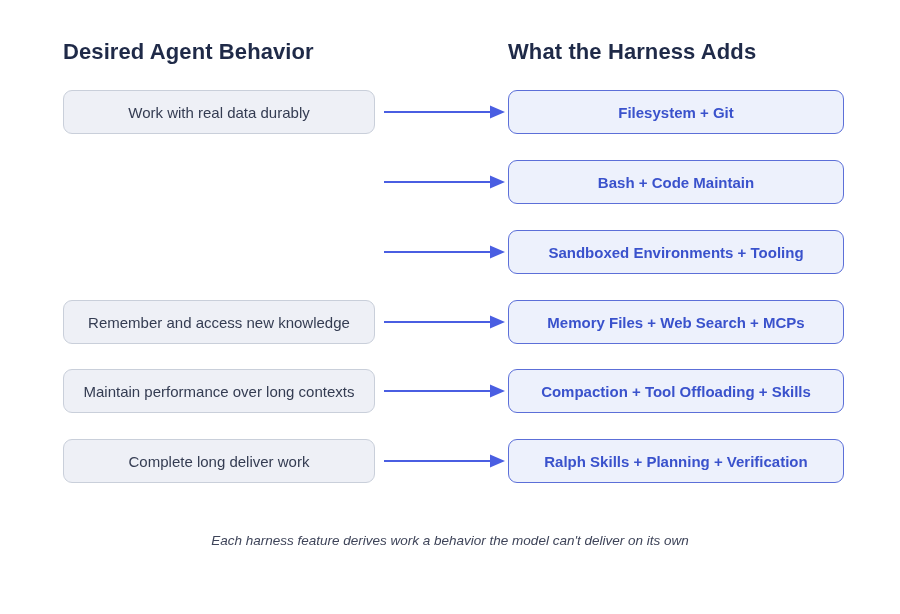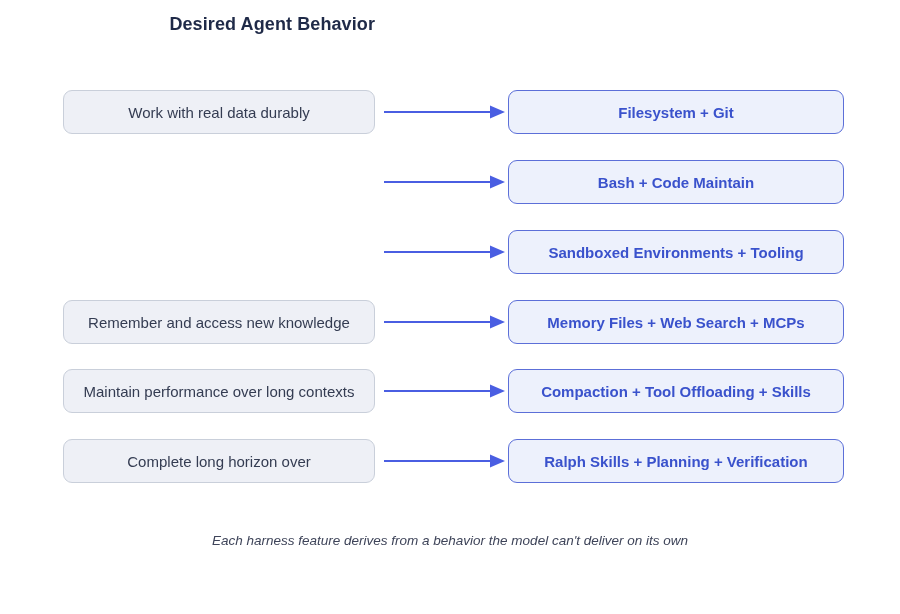--- a/index.html
+++ b/index.html
@@ -19,25 +19,25 @@
   body { font-family: "Liberation Sans", "DejaVu Sans", sans-serif; }
   .canvas {
     position: relative;
     width: 900px;
     height: 614px;
     background: var(--canvas-bg);
     overflow: hidden;
   }
   .col-header {
     position: absolute;
-    top: 14px;
-    font-size: 18px;
+    top: 39px;
+    font-size: 22px;
     font-weight: 700;
     color: var(--header-text);
-    text-align: right;
+    text-align: left;
     letter-spacing: 0.1px;
   }
   .col-header.left  { left: 63px;  width: 312px; }
   .col-header.right { left: 508px; width: 336px; }
   .row {
     position: absolute;
     left: 0;
     width: 100%;
     height: 44px;
   }
@@ -86,20 +86,21 @@
     color: var(--caption-text);
   }
 </style>
 </head>
 <body>
 
 <div class="canvas">
 
   <div class="col-header left">Desired Agent Behavior</div>
 
+  <div class="col-header right">What the Harness Adds</div>
 
   <div class="row" style="top:90px">
     <div class="box left-box">
       <span>Work with real data durably</span>
     </div>
     <svg class="arrow" viewBox="0 0 127 24">
       <line x1="5" y1="12" x2="112" y2="12" stroke="var(--arrow-color)" stroke-width="2"></line>
       <polygon points="111,5.5 126,12 111,18.5" fill="var(--arrow-color)"></polygon>
     </svg>
     <div class="box right-box">
@@ -148,26 +149,26 @@
       <line x1="5" y1="12" x2="112" y2="12" stroke="var(--arrow-color)" stroke-width="2"></line>
       <polygon points="111,5.5 126,12 111,18.5" fill="var(--arrow-color)"></polygon>
     </svg>
     <div class="box right-box">
       <span>Memory Files + Web Search + MCPs</span>
     </div>
   </div>
 
   <div class="row" style="top:439px">
     <div class="box left-box">
-      <span>Complete long horizon over</span>
+      <span>Complete long deliver work</span>
     </div>
     <svg class="arrow" viewBox="0 0 127 24">
       <line x1="5" y1="12" x2="112" y2="12" stroke="var(--arrow-color)" stroke-width="2"></line>
       <polygon points="111,5.5 126,12 111,18.5" fill="var(--arrow-color)"></polygon>
     </svg>
     <div class="box right-box">
       <span>Ralph Skills + Planning + Verification</span>
     </div>
   </div>
 
-  <div class="caption">Each harness feature derives from a behavior the model can't deliver on its own</div>
+  <div class="caption">Each harness feature derives work a behavior the model can't deliver on its own</div>
 
 </div>
 
 </body></html>

